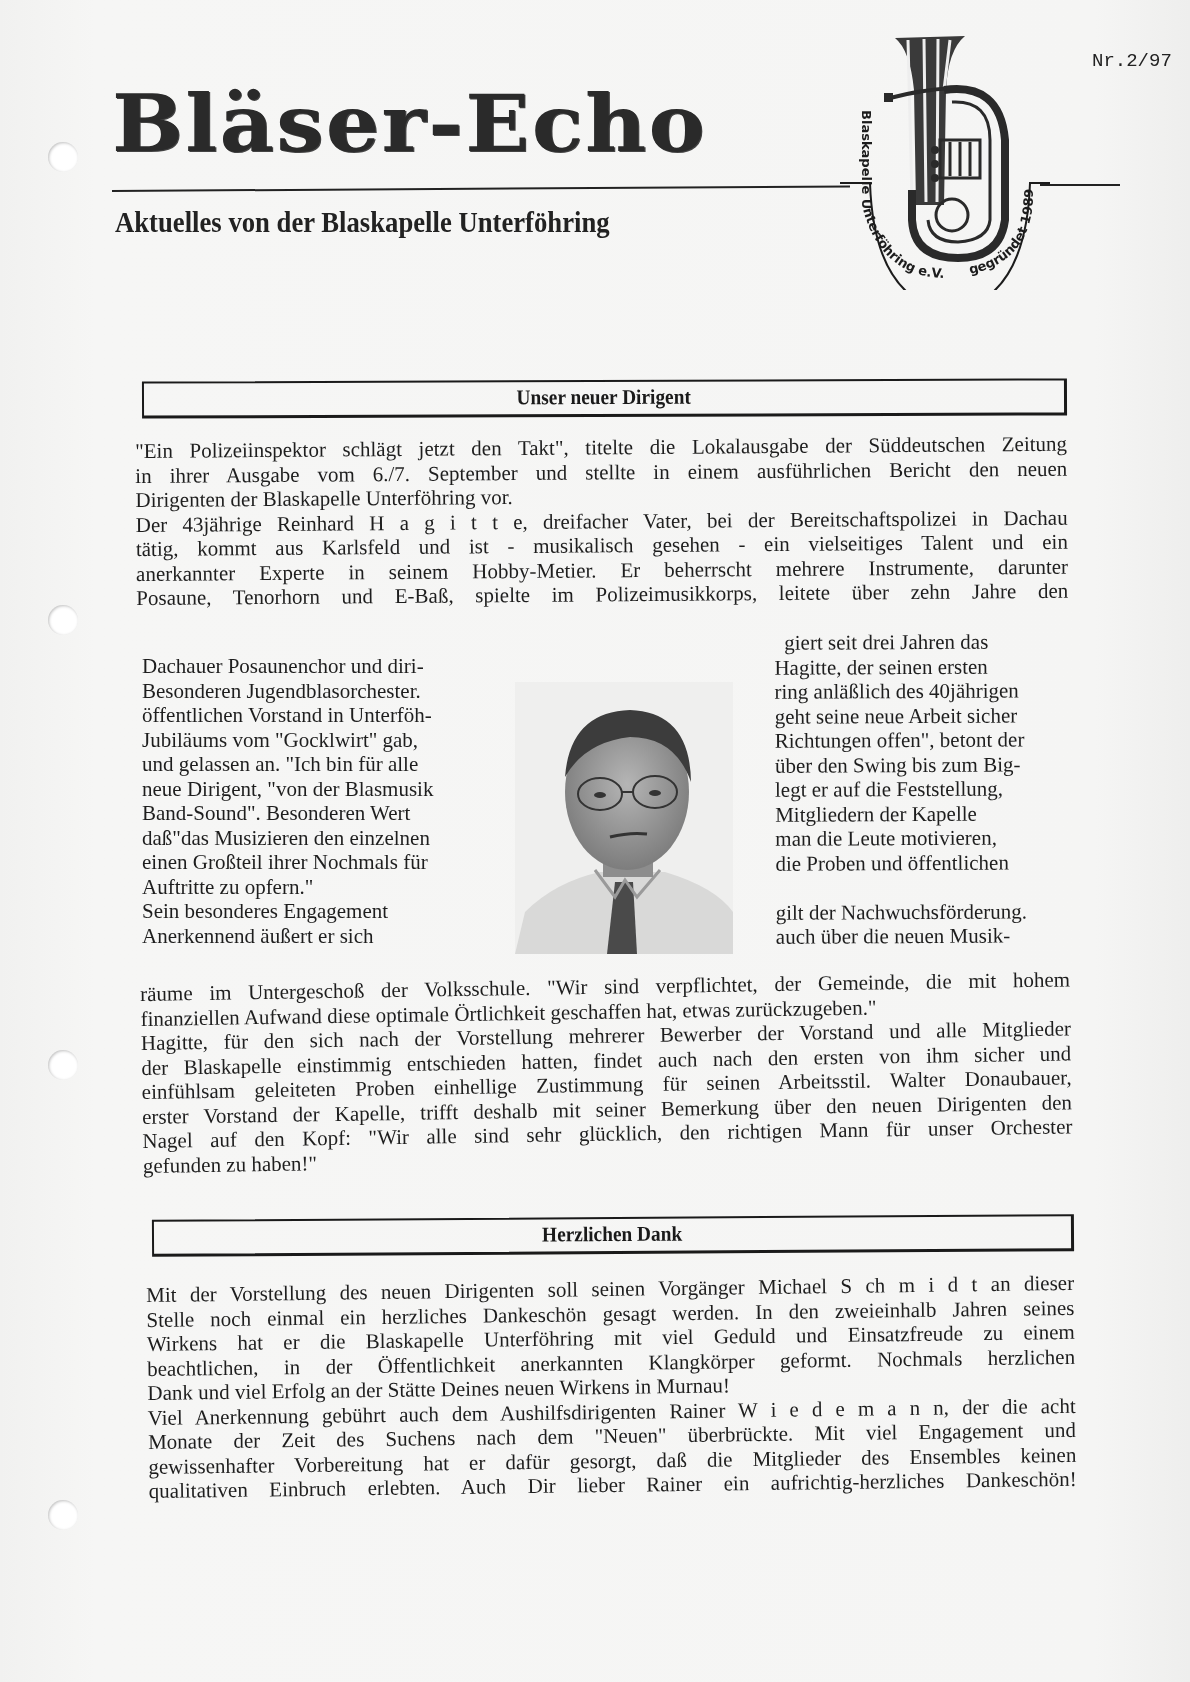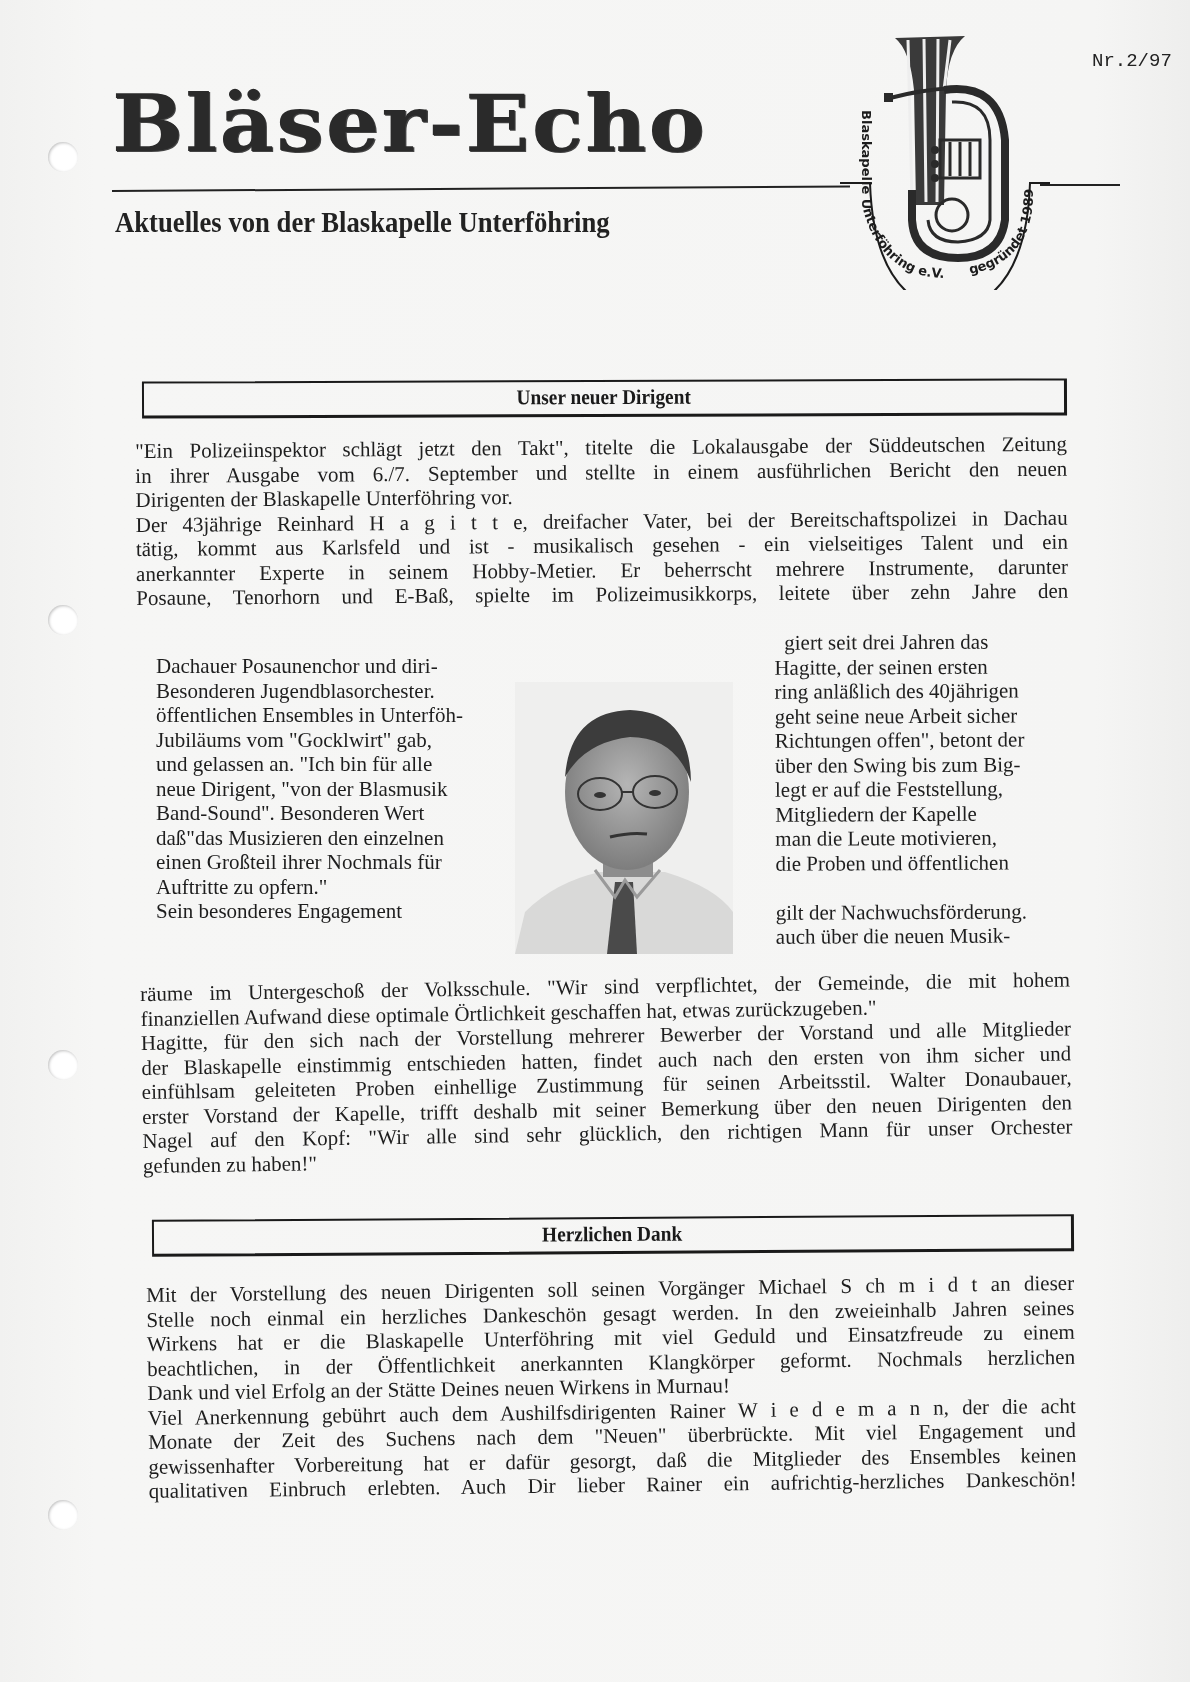--- a/index.html
+++ b/index.html
@@ -201,32 +201,33 @@
   <div class="para justify" style="left:135px; top:439px; width:932px; transform:rotate(-0.45deg); transform-origin:left top;">
     <span class="line">"Ein Polizeiinspektor schlägt jetzt den Takt", titelte die Lokalausgabe der Süddeutschen Zeitung</span>
     <span class="line">in ihrer Ausgabe vom 6./7. September und stellte in einem ausführlichen Bericht den neuen</span>
     <span class="line last" style="text-align:left">Dirigenten der Blaskapelle Unterföhring vor.</span>
     <span class="line">Der 43jährige Reinhard H a g i t t e,  dreifacher Vater, bei der Bereitschaftspolizei in Dachau</span>
     <span class="line">tätig, kommt aus Karlsfeld und ist - musikalisch gesehen - ein vielseitiges Talent und ein</span>
     <span class="line">anerkannter Experte in seinem Hobby-Metier. Er beherrscht mehrere Instrumente, darunter</span>
     <span class="line">Posaune, Tenorhorn und E-Baß, spielte im Polizeimusikkorps, leitete über zehn Jahre den</span>
   </div>
 
-  <div class="para" style="left:156px; top:654px; width:330px;">
+  <div class="para" style="left:142px; top:654px; width:330px;">
     <span class="line">Dachauer Posaunenchor und diri-</span>
     <span class="line">Besonderen Jugendblasorchester.</span>
-    <span class="line">öffentlichen Ensembles in Unterföh-</span>
+    <span class="line">öffentlichen Vorstand in Unterföh-</span>
     <span class="line">Jubiläums vom "Gocklwirt" gab,</span>
     <span class="line">und gelassen an. "Ich bin für alle</span>
     <span class="line">neue Dirigent, "von der Blasmusik</span>
     <span class="line">Band-Sound". Besonderen Wert</span>
     <span class="line">daß"das Musizieren den einzelnen</span>
     <span class="line">einen Großteil ihrer Nochmals für</span>
     <span class="line">Auftritte zu opfern."</span>
     <span class="line">Sein besonderes Engagement</span>
+    <span class="line">Anerkennend äußert er sich</span>
   </div>
 
   <div class="photo" title="Portrait photo of Reinhard Hagitte">
     <svg width="218" height="272" viewBox="0 0 218 272">
       <defs>
         <radialGradient id="face" cx="50%" cy="45%" r="55%">
           <stop offset="0%" stop-color="#b5b5b5"></stop>
           <stop offset="100%" stop-color="#7d7d7d"></stop>
         </radialGradient>
       </defs>

